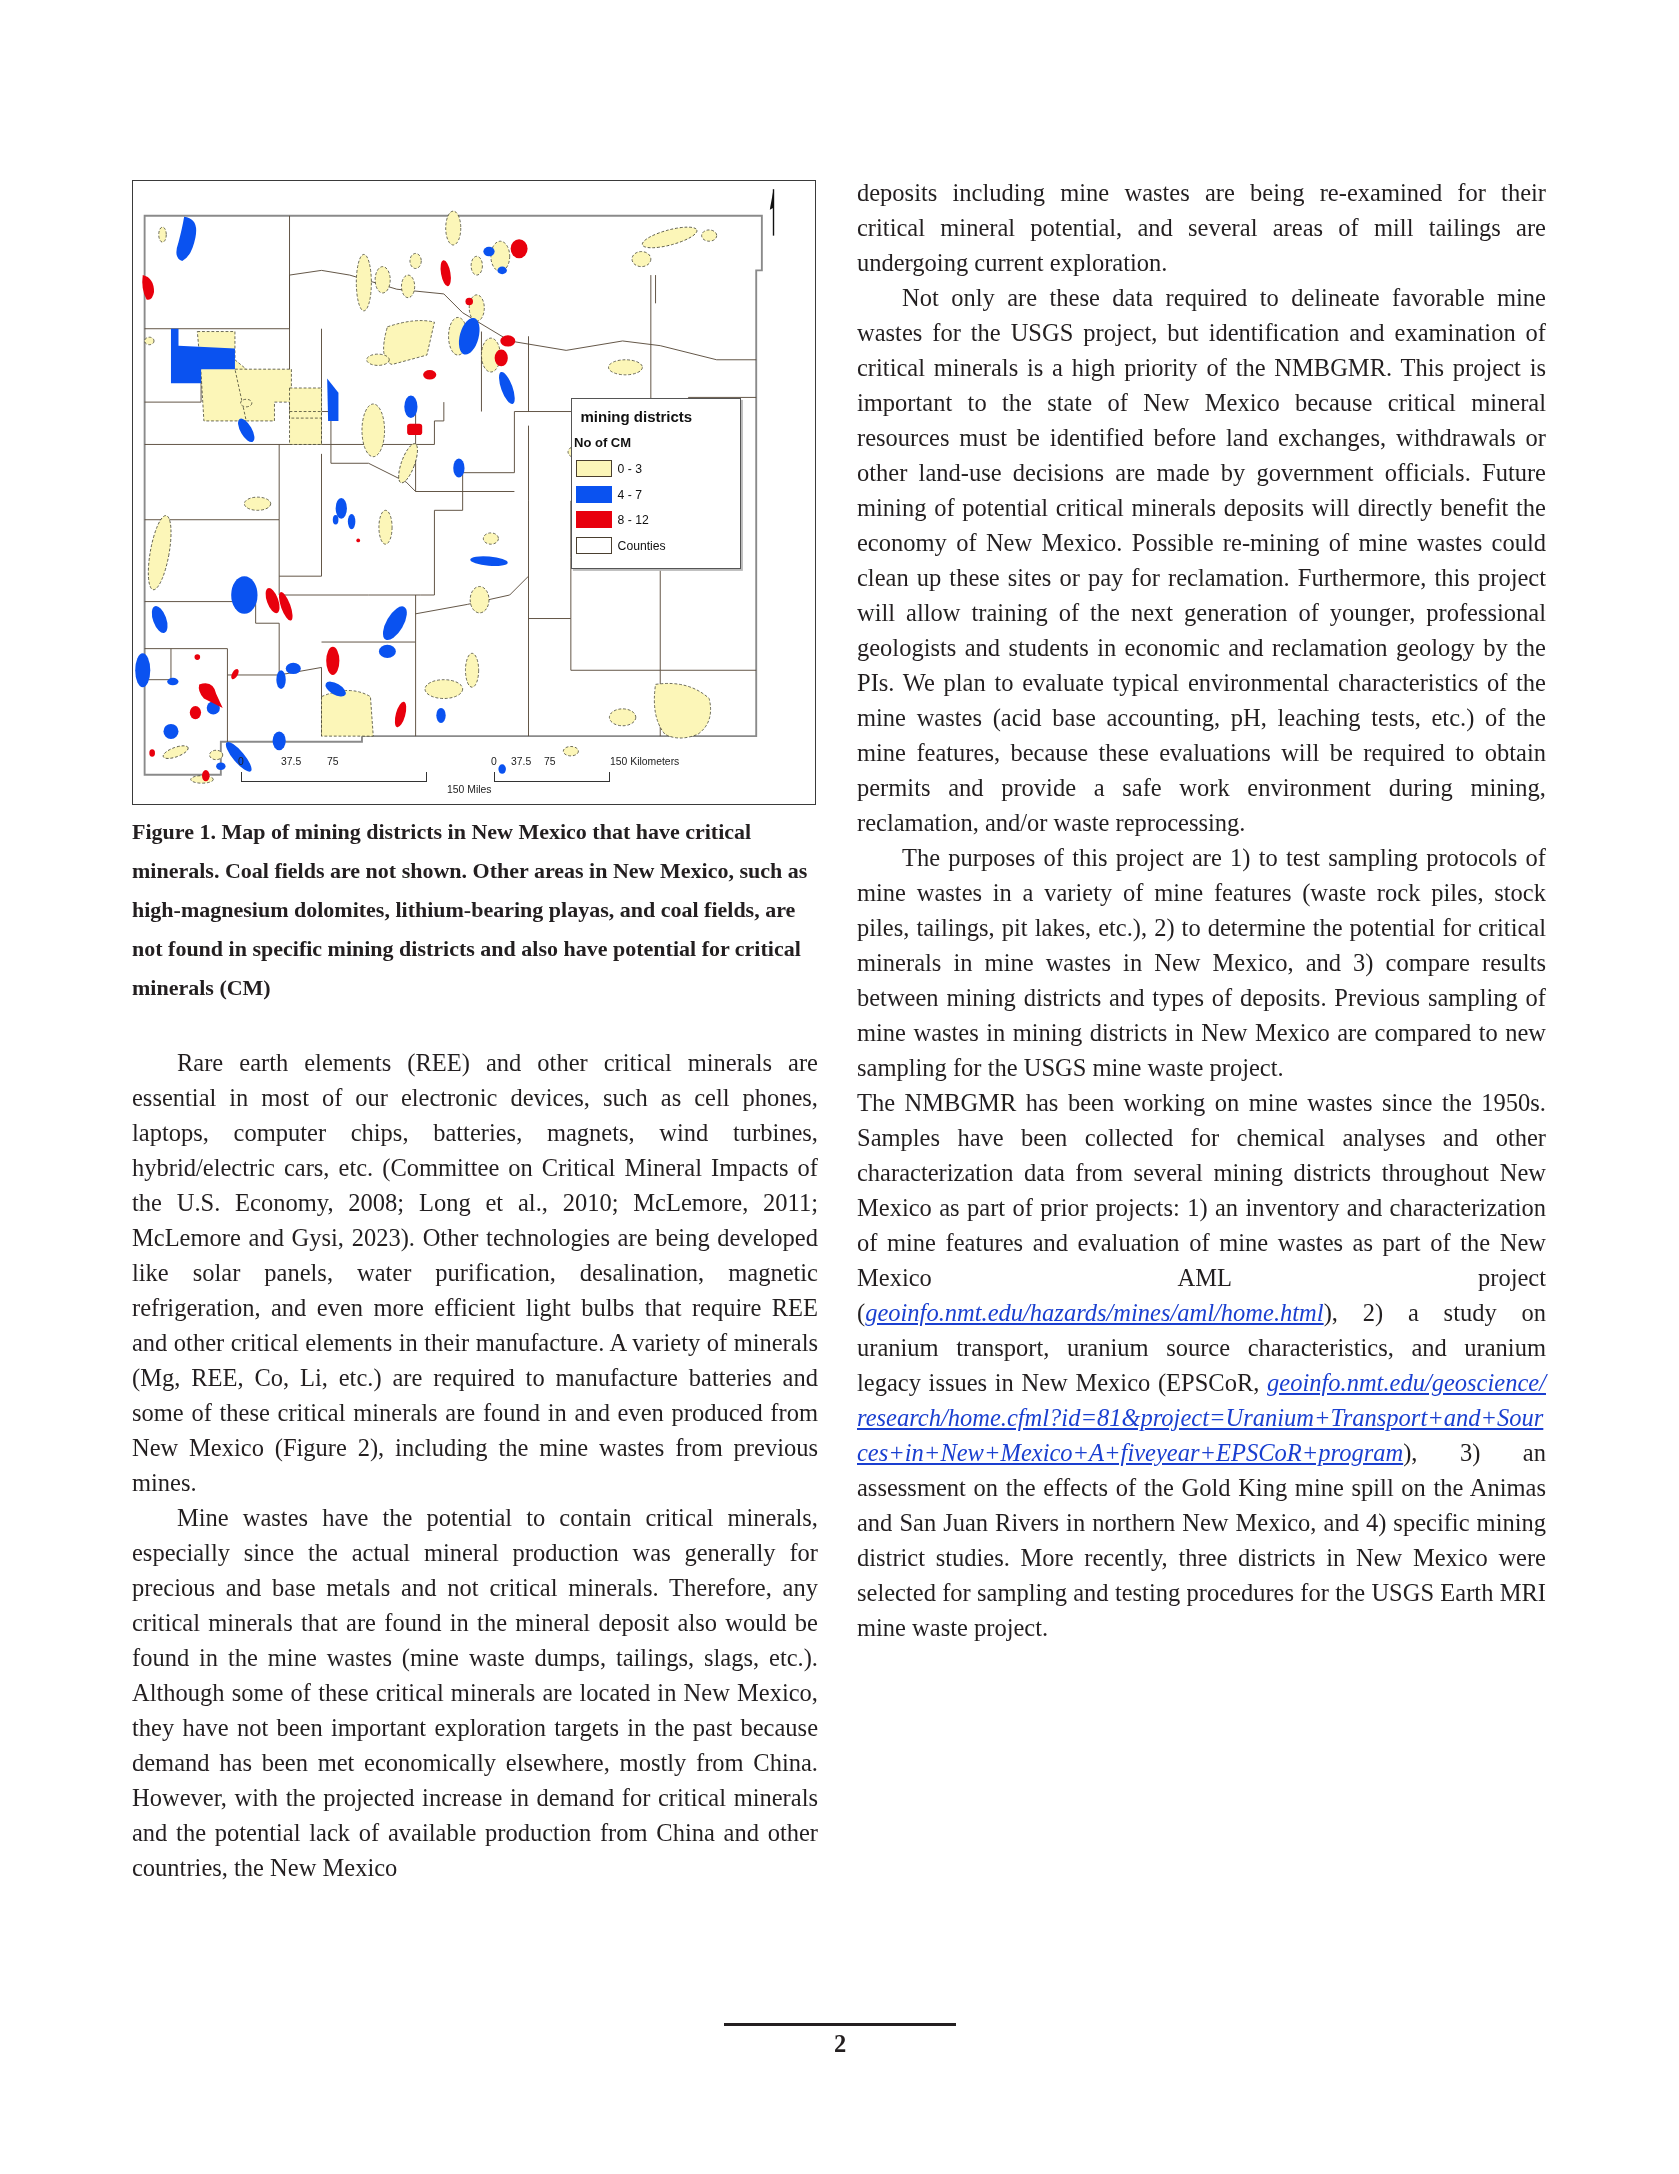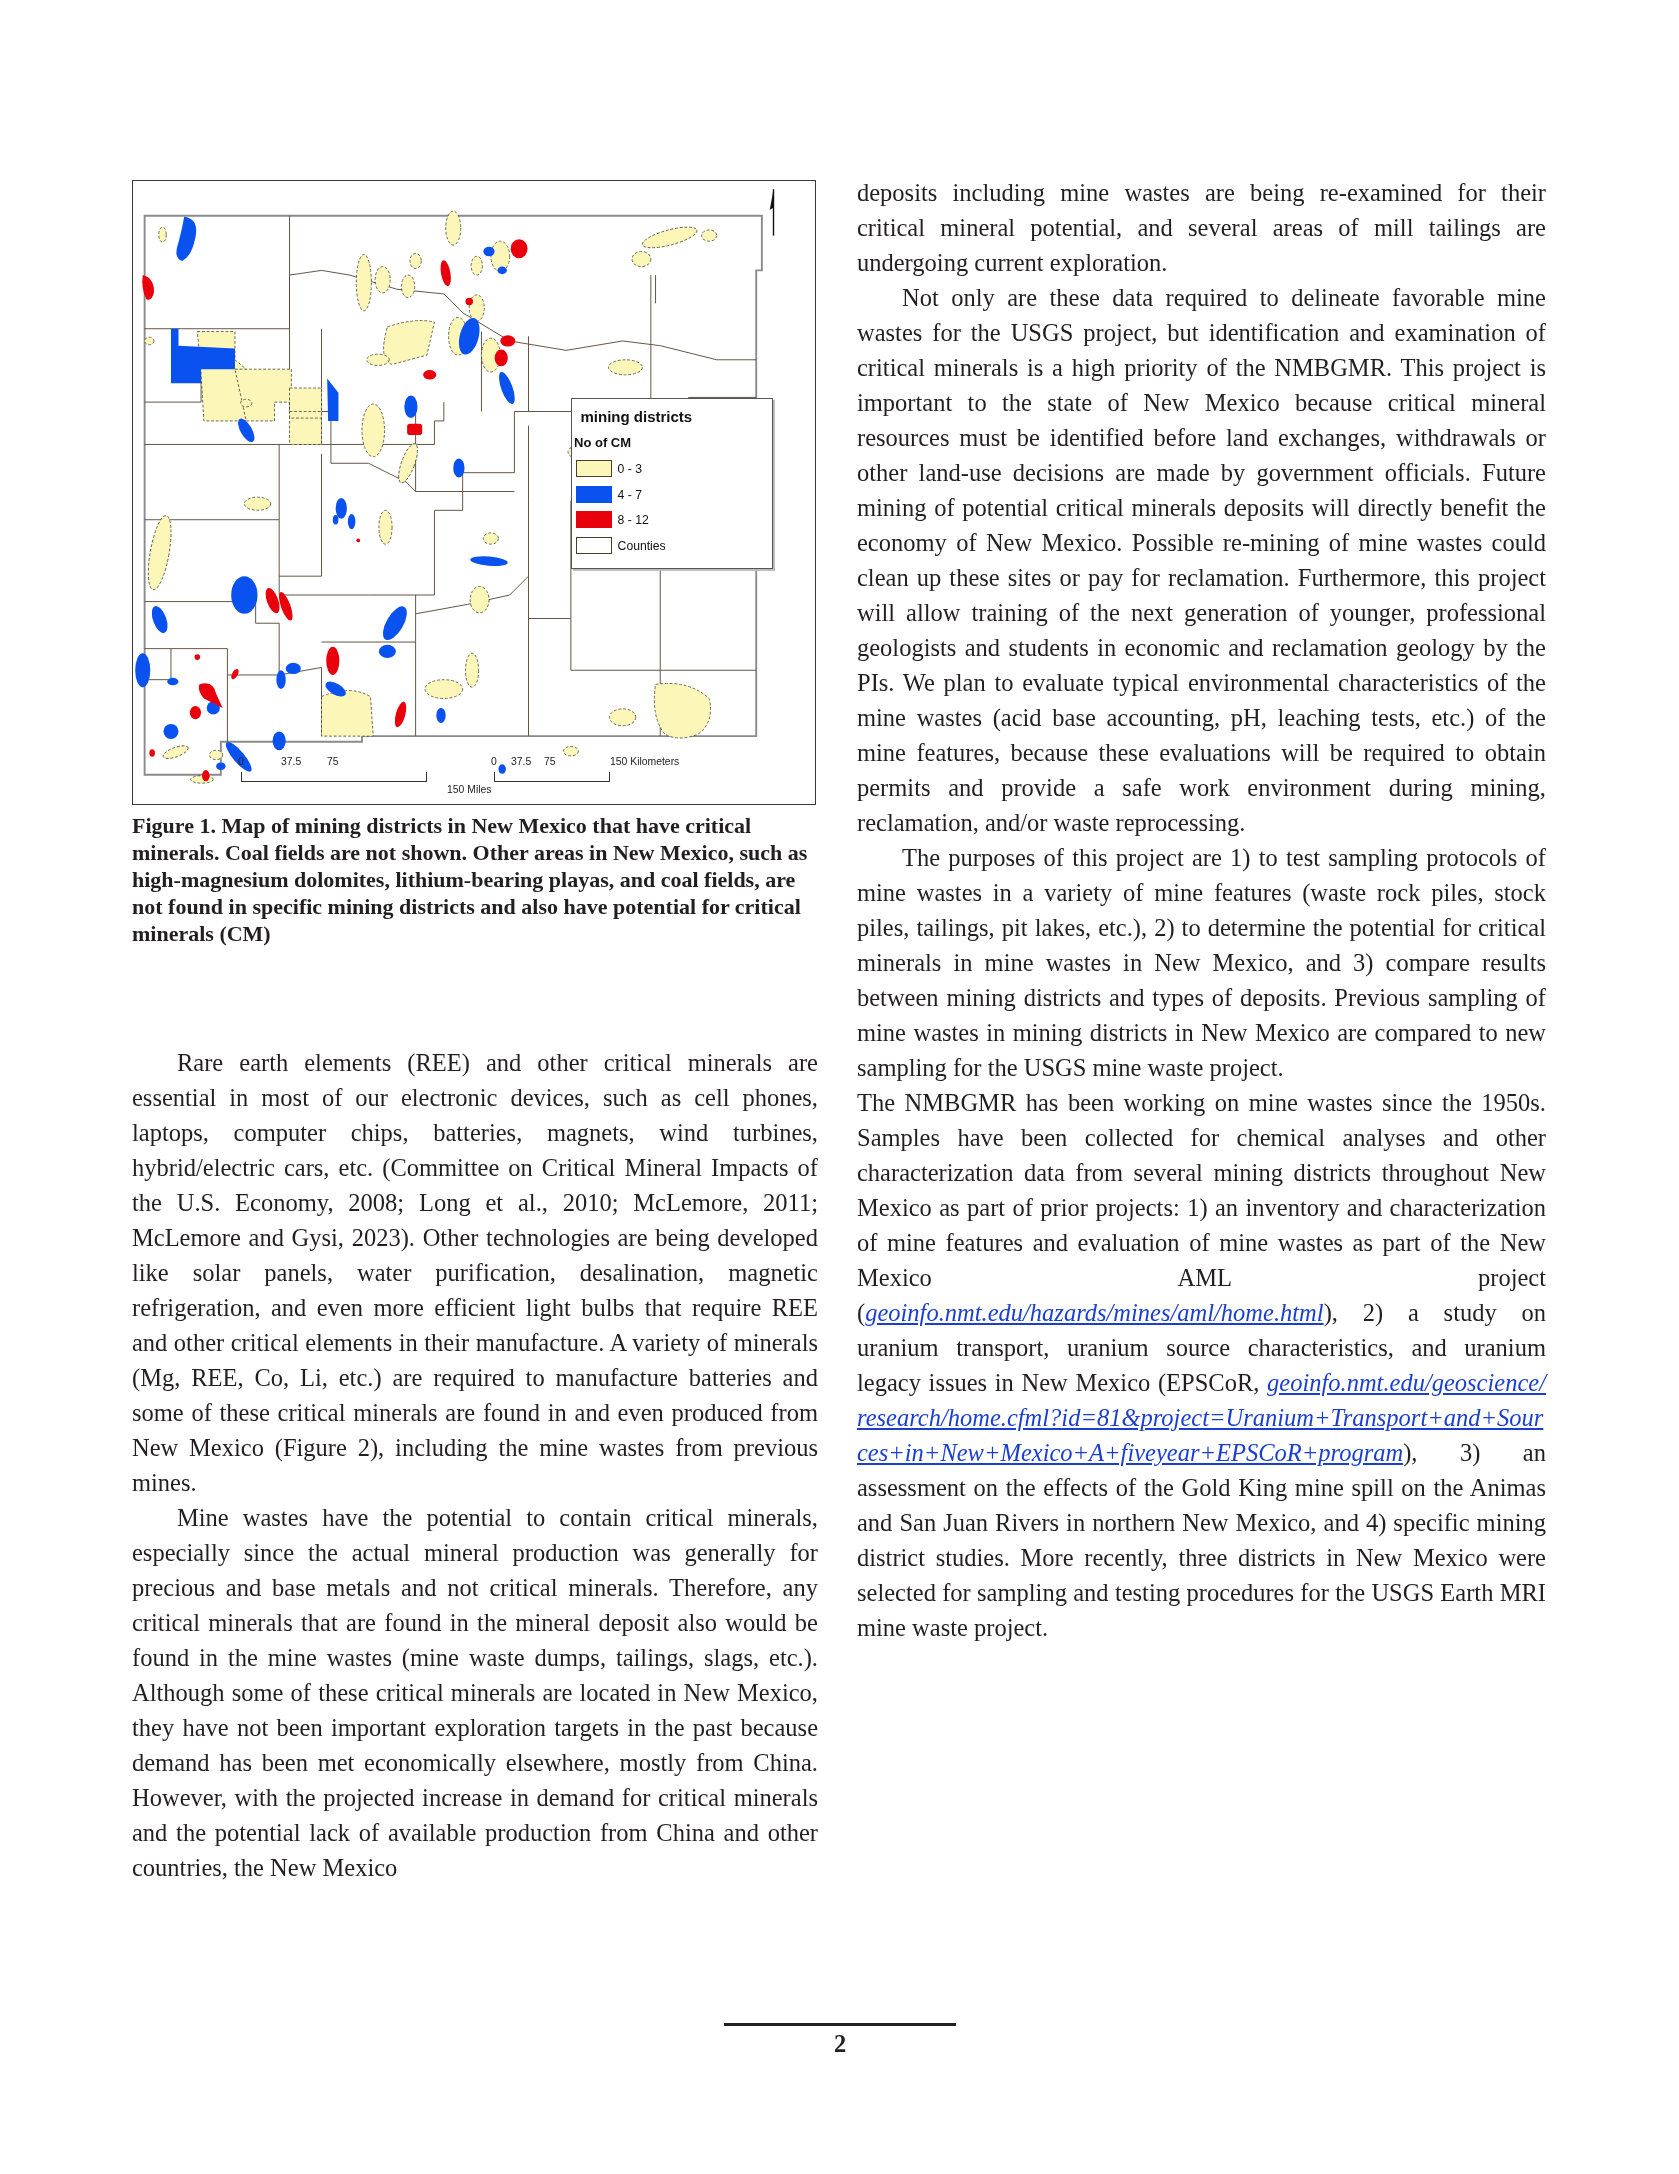--- a/index.html
+++ b/index.html
@@ -10,38 +10,38 @@
   .sans { font-family: "Liberation Sans", "DejaVu Sans", sans-serif; }
 
   
   .figure-frame {
     position: absolute; left: 132px; top: 180px; width: 684px; height: 625px;
     border: 1.9px solid #3a3a3a; box-sizing: border-box; background: #fff;
   }
   .map-svg { position: absolute; left: 0; top: 0; width: 680px; height: 621px; }
 
   .legend {
-    position: absolute; left: 438px; top: 217px; width: 202px; height: 171px;
+    position: absolute; left: 438px; top: 217px; width: 170px; height: 171px;
     border: 0.9px solid #555; background: #fff; box-sizing: border-box;
     box-shadow: 1.9px 1.9px 0 #bbb;
   }
   .legend-title { position: absolute; left: 8.5px; top: 8.5px; font-size: 15px; font-weight: bold; color: #111; }
   .legend-sub { position: absolute; left: 2px; top: 36px; font-size: 13px; font-weight: bold; color: #111; }
   .legend-row { position: absolute; left: 4px; height: 19px; display: flex; align-items: center; }
   .legend-swatch { width: 36px; height: 17px; border: 0.9px solid #4a3f2f; box-sizing: border-box; margin-right: 5.6px; }
   .legend-label { font-size: 12.2px; color: #111; }
 
   .scale { position: absolute; font-size: 10.4px; color: #222; }
   .scale-bar { position: absolute; height: 9.4px; border-left: 0.9px solid #333; border-right: 0.9px solid #333; border-bottom: 0.9px solid #333; }
 
   .north { position: absolute; left: 634px; top: 3.8px; width: 13px; height: 53px; }
 
   .caption {
     position: absolute; left: 132px; top: 812px; width: 687px;
-    font-size: 22px; line-height: 27px; font-weight: bold;
+    font-size: 22px; line-height: 39px; font-weight: bold;
   }
 
   .col { position: absolute; font-size: 24.5px; line-height: 35px; text-align: justify; }
   .col p { margin: 0; }
   .indent { text-indent: 45px; }
   .col-left { left: 132px; top: 1045px; width: 686px; }
   .col-right { left: 857px; top: 175px; width: 689px; }
   .heading { font-size: 30px; font-weight: bold; letter-spacing: 0.5px; margin: 26px 0 3.8px 0 !important; line-height: 38px; }
   a.link { color: #1a3fd0; text-decoration: underline; font-style: italic; }
 

